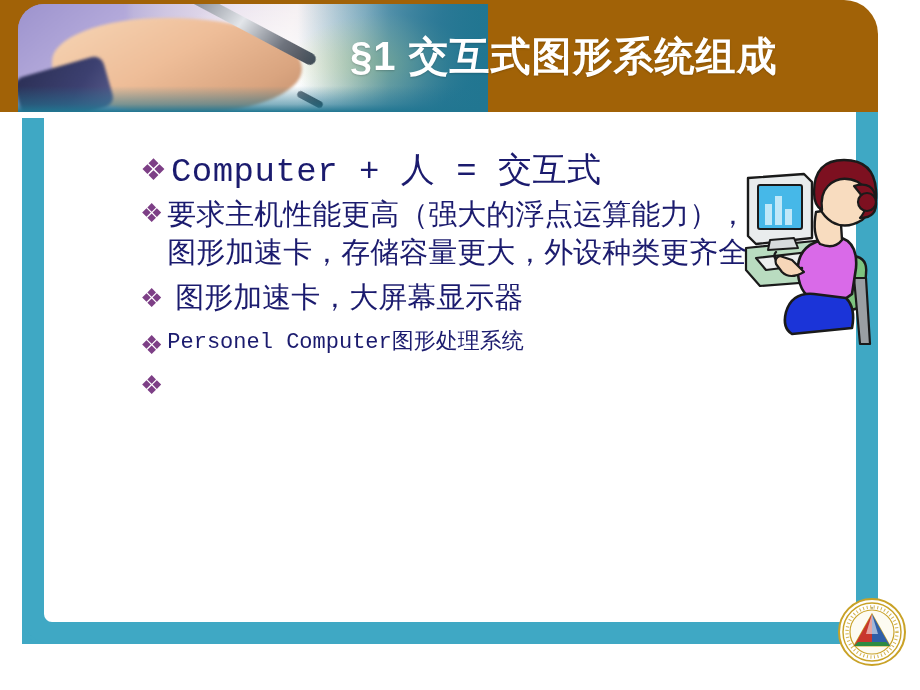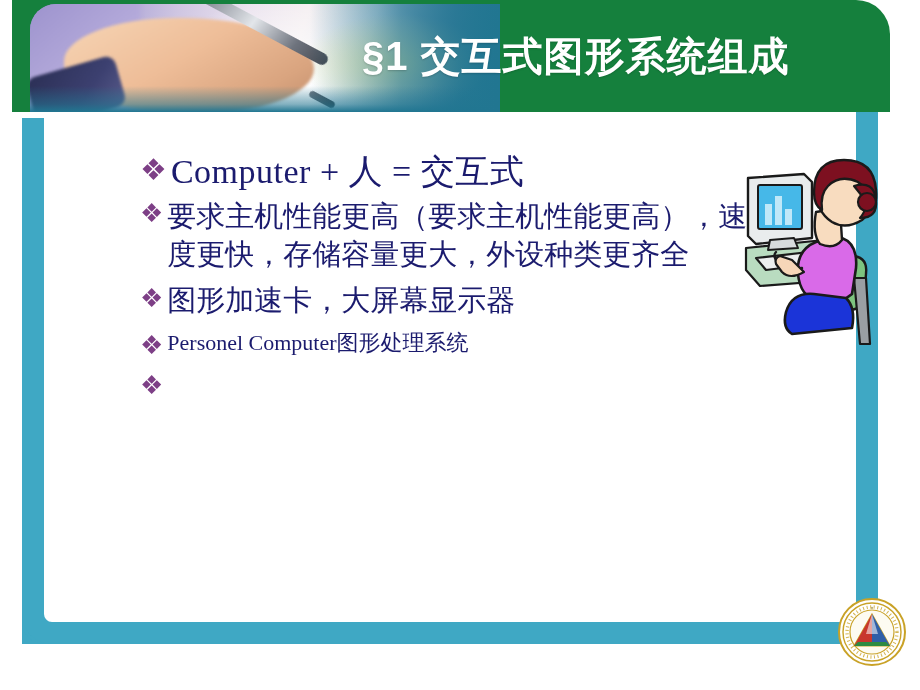--- a/index.html
+++ b/index.html
@@ -24,22 +24,22 @@
     border-left:22px solid #3fa8c4;border-bottom:22px solid #3fa8c4;
     border-bottom-left-radius:30px;box-sizing:border-box;
   }
   .frame-right{
     position:absolute;left:856px;top:112px;width:22px;height:532px;
     background:#3fa8c4;
   }
 
   
   .header{
-    position:absolute;left:12px;top:0;width:878px;height:112px;
-    background:#15803d;
+    position:absolute;left:0;top:0;width:878px;height:112px;
+    background:#a16207;
     border-top-right-radius:34px;
     overflow:hidden;
   }
   .header-photo{
     position:absolute;left:18px;top:4px;width:470px;height:108px;
     border-top-left-radius:26px;
     overflow:hidden;
   }
   .photo-bg{
     position:absolute;inset:0;
@@ -106,28 +106,28 @@
     flex:0 0 auto;
     color:#7d3f86;
     font-size:26px;line-height:1.18;
     margin-right:4px;
     font-family:"DejaVu Sans",sans-serif;
   }
   .bullet .btext{
     color:#1b1b6e;
     font-size:31px;
     line-height:1.18;
-    font-family:Liberation Serif, serif;
+    font-family:Liberation Mono, monospace;
   }
   .bullet.b1 .btext{font-size:34px;letter-spacing:.5px;}
   .bullet.b1 .marker{font-size:30px;}
   .bullet.b2{margin-top:4px;}
   .bullet.b2 .btext{font-size:29px;line-height:1.30;max-width:590px;}
   .bullet.b3{margin-top:10px;}
-  .bullet.b3 .btext{font-size:29px;}
+  .bullet.b3 .btext{font-size:29px;margin-left:8px;}
   .bullet.b4{margin-top:12px;}
   .bullet.b4 .btext{font-size:22px;}
   .bullet.b5{margin-top:10px;}
   .bullet.b5 .btext{font-size:29px;}
 
   
   .clipart{
     position:absolute;left:742px;top:152px;width:140px;height:196px;
   }
   
@@ -162,21 +162,21 @@
   <div class="body-area">
     <div class="bullets">
 
       <div class="bullet b1">
         <span class="marker">❖</span>
         <span class="btext">Computer + 人 = 交互式</span>
       </div>
 
       <div class="bullet b2">
         <span class="marker">❖</span>
-        <span class="btext">要求主机性能更高（要求主机性能更高），速度更快，存储容量更大，外设种类更齐全</span>
+        <span class="btext">要求主机性能更高（强大的浮点运算能力），图形加速卡，存储容量更大，外设种类更齐全</span>
       </div>
 
       <div class="bullet b3">
         <span class="marker">❖</span>
         <span class="btext">图形加速卡，大屏幕显示器</span>
       </div>
 
       <div class="bullet b4">
         <span class="marker">❖</span>
         <span class="btext">Personel Computer图形处理系统</span>

